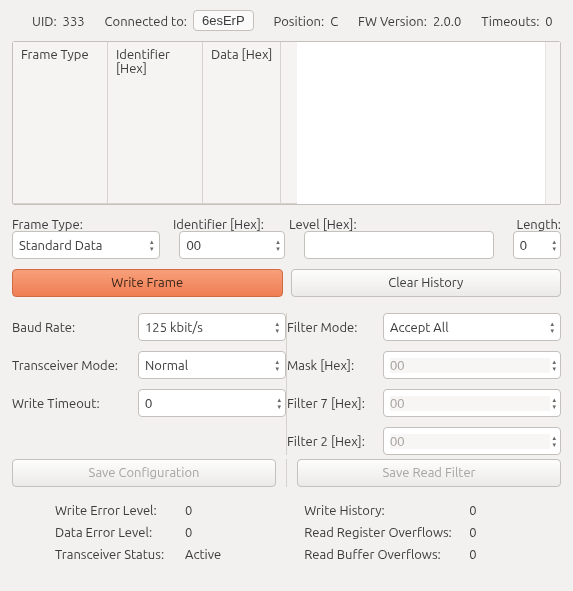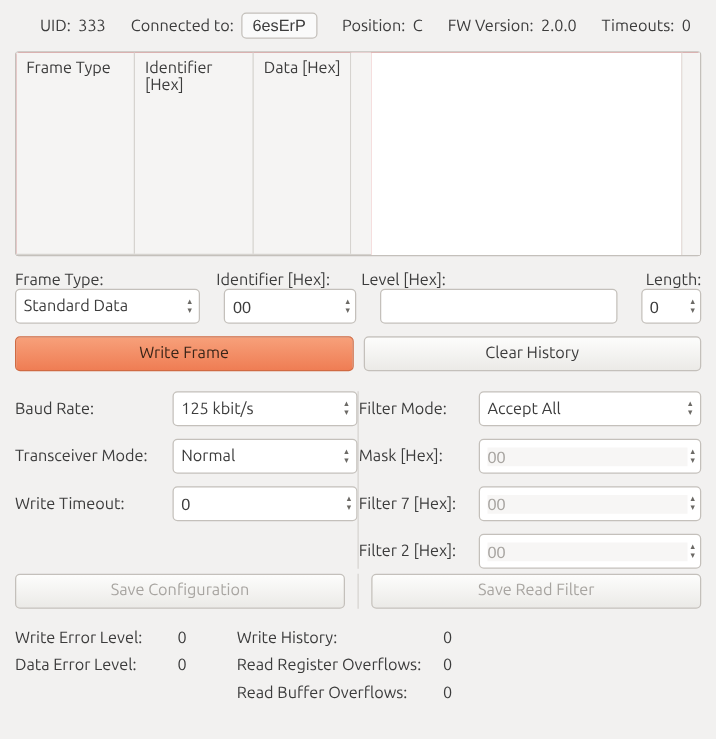--- a/index.html
+++ b/index.html
@@ -103,21 +103,21 @@
 .field-row .flab { width: 120px; }
 .cfg-col.right .flab { width: 90px; }
 .field-row .fctrl { flex: 1; }
 
 .save-row { display: flex; gap: 10px; margin-top: 4px; margin-bottom: 16px; }
 .save-row .btn { flex: 1; }
 .vline2 { width: 1px; background: #d6d3cf; }
 
 .stats { display: flex; gap: 40px; }
 .stats-col { display: flex; flex-direction: column; gap: 8px; }
-.stats-row { display: flex; }
+.stats-row { display: flex; margin-left: 43px; }
 .stats-row .slab { width: 130px; }
 .stats-col.right .slab { width: 165px; }
 </style>
 </head>
 <body>
 
 <div class="top-bar">
   <span class="lbl">UID:</span>
   <span>333</span>
   <span style="width:8px"></span>
@@ -241,20 +241,24 @@
 <div class="stats">
   <div class="stats-col">
     <div class="stats-row">
       <div class="slab">Write Error Level:</div>
       <div>0</div>
     </div>
     <div class="stats-row">
       <div class="slab">Data Error Level:</div>
       <div>0</div>
     </div>
+    <div class="stats-row">
+      <div class="slab">Transceiver Status:</div>
+      <div>Active</div>
+    </div>
   </div>
   <div class="stats-col right">
     <div class="stats-row">
       <div class="slab">Write History:</div>
       <div>0</div>
     </div>
     <div class="stats-row">
       <div class="slab">Read Register Overflows:</div>
       <div>0</div>
     </div>

